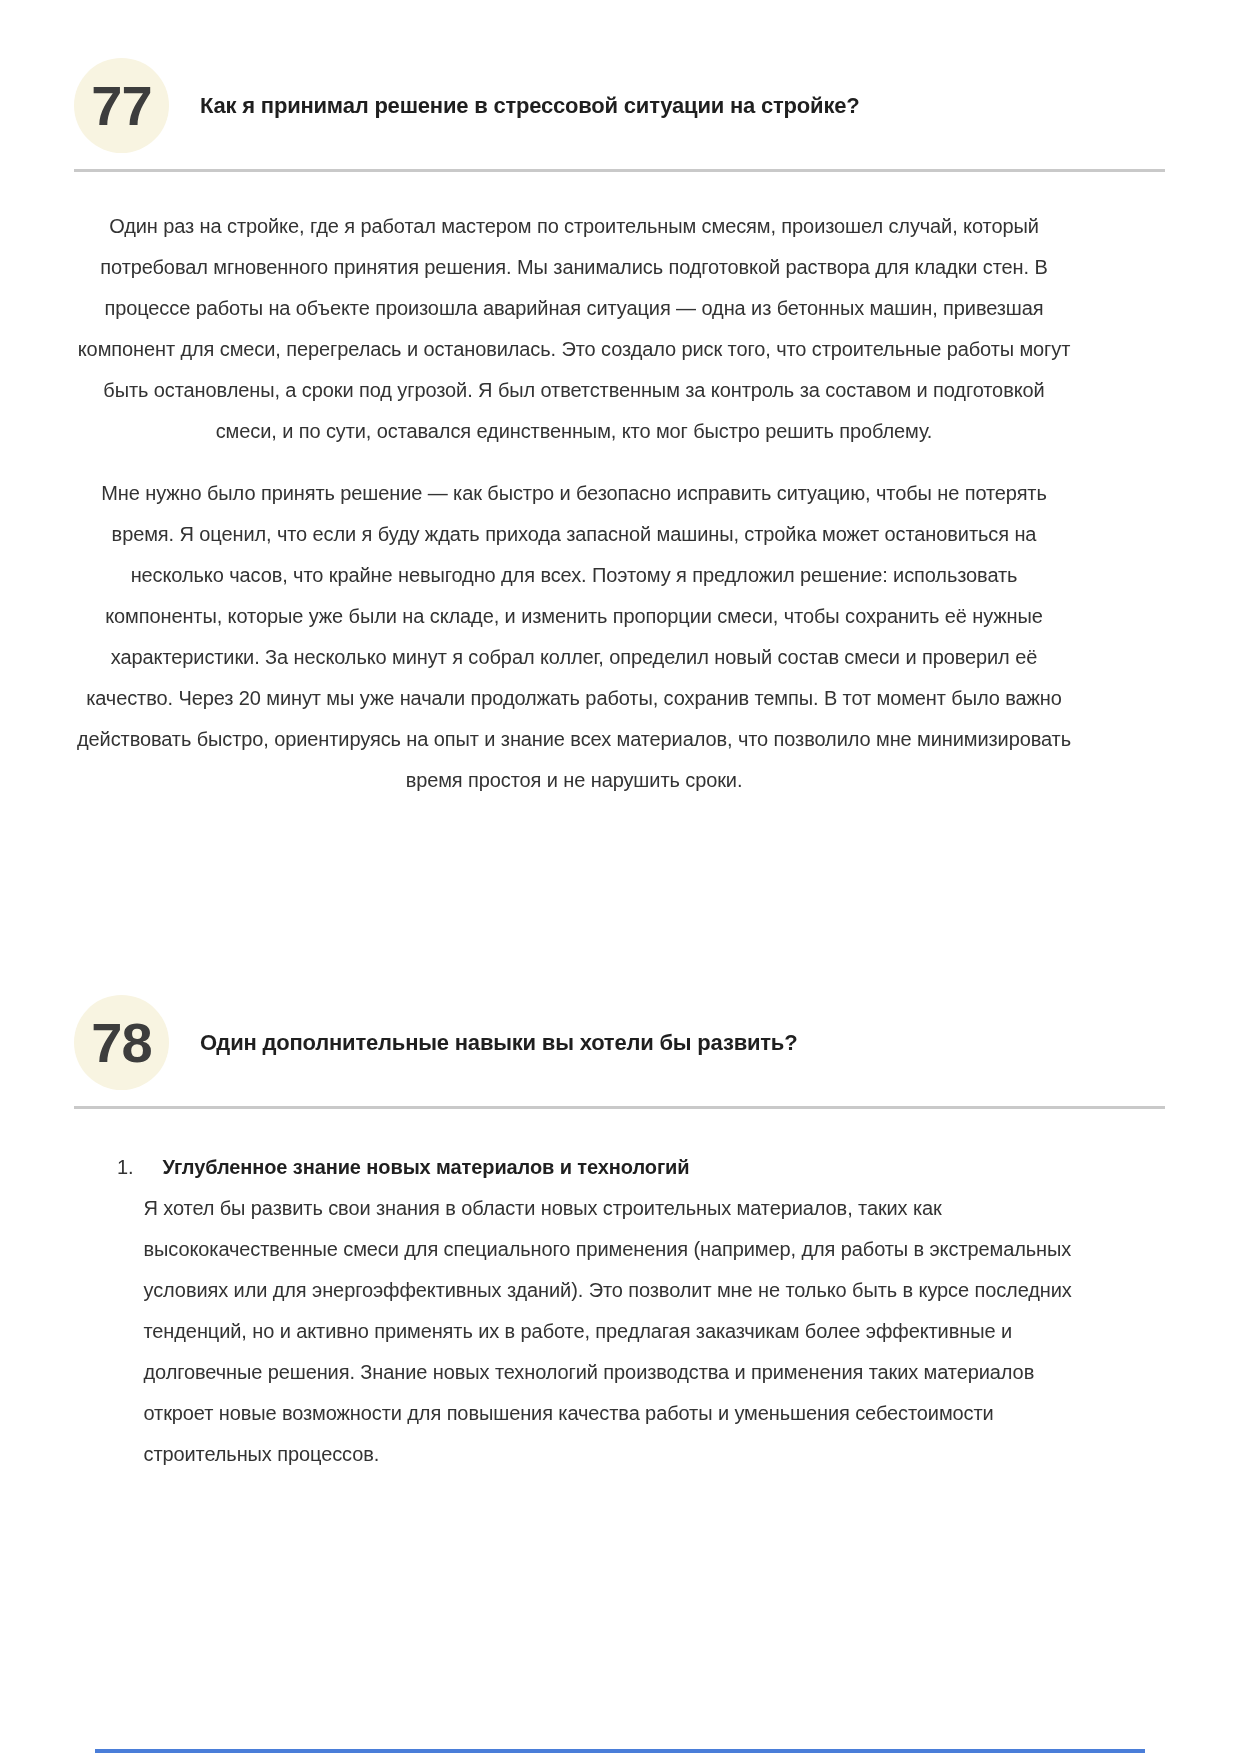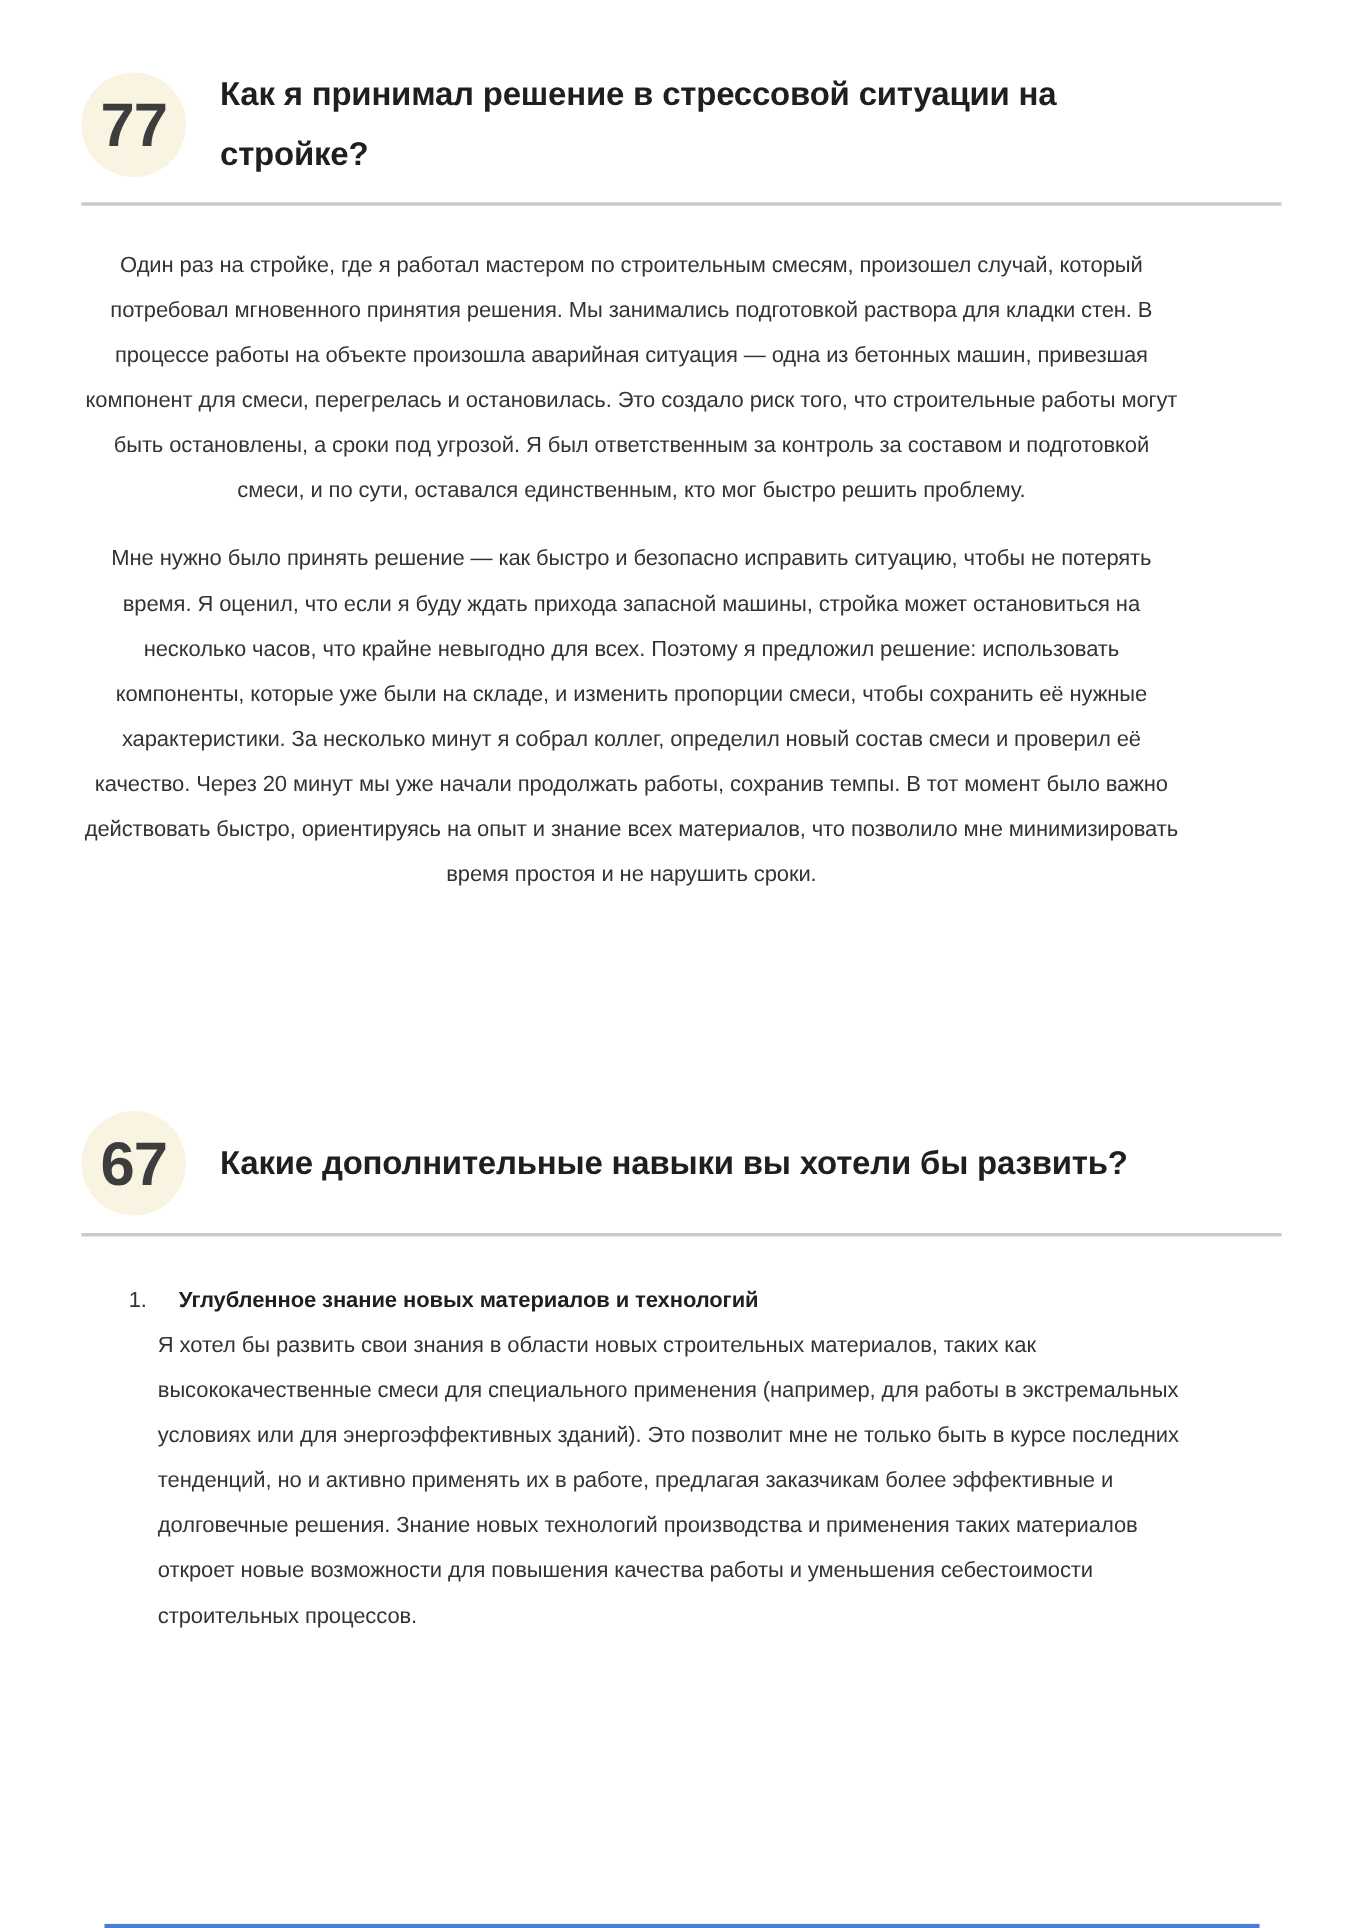--- a/index.html
+++ b/index.html
@@ -36,21 +36,21 @@
     color:var(--badge-text);
     font-size:56px;
     font-weight:700;
     display:flex;
     align-items:center;
     justify-content:center;
     flex-shrink:0;
     letter-spacing:-1px;
   }
   h2.q-title{
-    font-size:30px;
+    font-size:22px;
     line-height:55px;
     font-weight:700;
     color:var(--heading-text);
     max-width:880px;
     letter-spacing:-0.2px;
   }
   .divider{
     border:none;
     height:3px;
     background:var(--divider);
@@ -117,23 +117,23 @@
     <hr class="divider">
     <div class="q-body">
       <p>Один раз на стройке, где я работал мастером по строительным смесям, произошел случай, который потребовал мгновенного принятия решения. Мы занимались подготовкой раствора для кладки стен. В процессе работы на объекте произошла аварийная ситуация — одна из бетонных машин, привезшая компонент для смеси, перегрелась и остановилась. Это создало риск того, что строительные работы могут быть остановлены, а сроки под угрозой. Я был ответственным за контроль за составом и подготовкой смеси, и по сути, оставался единственным, кто мог быстро решить проблему.</p>
       <p>Мне нужно было принять решение — как быстро и безопасно исправить ситуацию, чтобы не потерять время. Я оценил, что если я буду ждать прихода запасной машины, стройка может остановиться на несколько часов, что крайне невыгодно для всех. Поэтому я предложил решение: использовать компоненты, которые уже были на складе, и изменить пропорции смеси, чтобы сохранить её нужные характеристики. За несколько минут я собрал коллег, определил новый состав смеси и проверил её качество. Через 20 минут мы уже начали продолжать работы, сохранив темпы. В тот момент было важно действовать быстро, ориентируясь на опыт и знание всех материалов, что позволило мне минимизировать время простоя и не нарушить сроки.</p>
     </div>
   </section>
 
   <section class="section-78">
     <header class="q-header">
       <div class="badge">
-        <span>67</span>
+        <span>78</span>
       </div>
-      <h2 class="q-title">Какие дополнительные навыки вы хотели бы развить?</h2>
+      <h2 class="q-title">Один дополнительные навыки вы хотели бы развить?</h2>
     </header>
     <hr class="divider">
     <div class="answer-list">
       <div class="list-item">
         <span class="list-marker">1.</span>
         <div class="list-content">
           <span class="list-title">Углубленное знание новых материалов и технологий</span>
           <div class="list-text">Я хотел бы развить свои знания в области новых строительных материалов, таких как высококачественные смеси для специального применения (например, для работы в экстремальных условиях или для энергоэффективных зданий). Это позволит мне не только быть в курсе последних тенденций, но и активно применять их в работе, предлагая заказчикам более эффективные и долговечные решения. Знание новых технологий производства и применения таких материалов откроет новые возможности для повышения качества работы и уменьшения себестоимости строительных процессов.</div>
         </div>
       </div>

